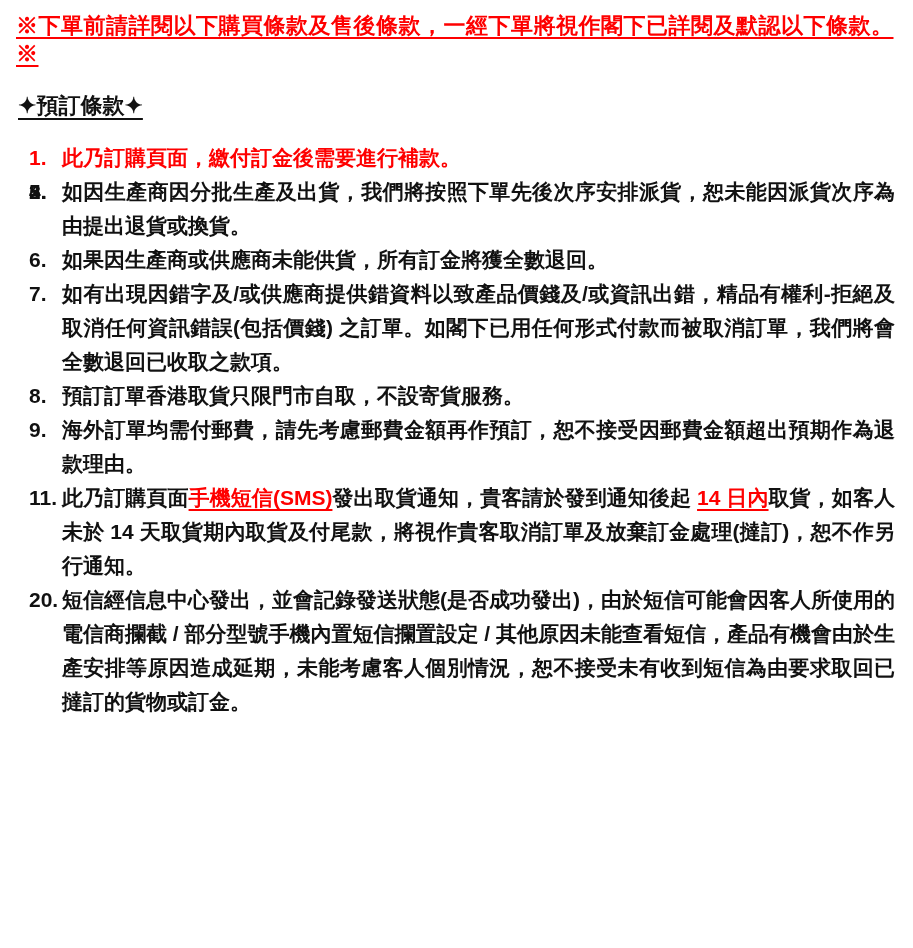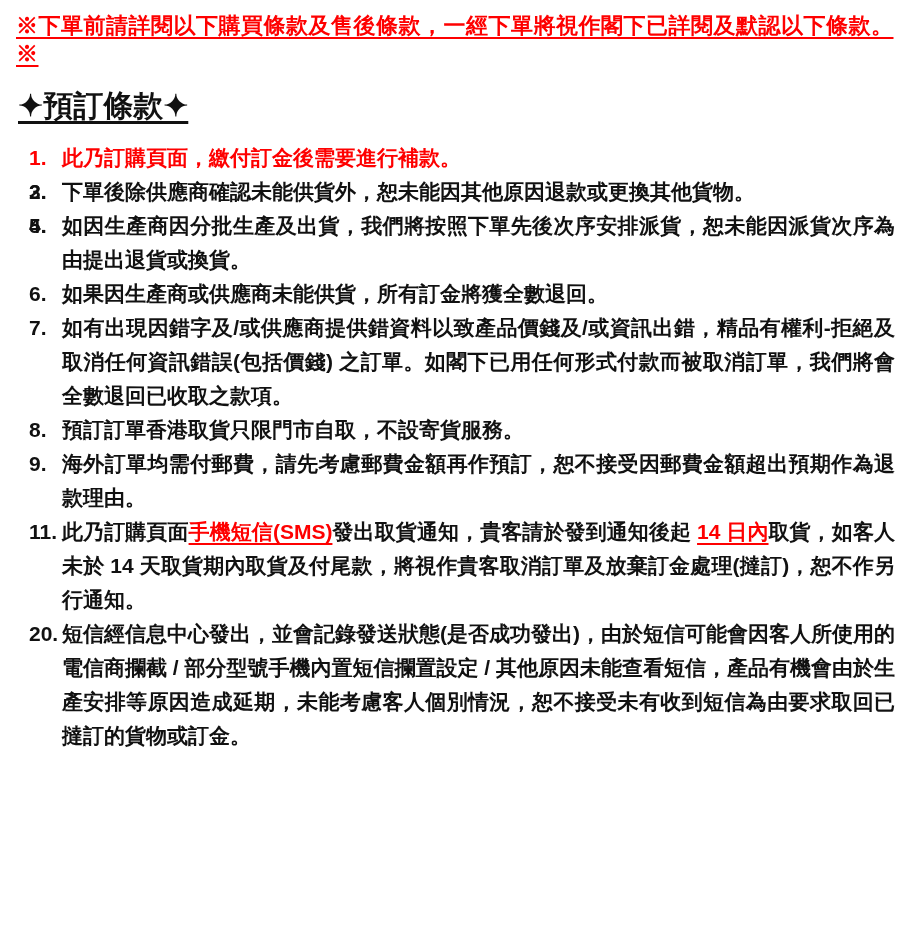--- a/index.html
+++ b/index.html
@@ -25,21 +25,21 @@
     color: var(--red);
     font-size: 22px;
     line-height: 28px;
     text-decoration: underline;
     text-underline-offset: 4px;
     margin: 4px 0 0 0;
     letter-spacing: 0.5px;
   }
   .section-title {
     color: var(--ink);
-    font-size: 30px;
+    font-size: 22px;
     line-height: 28px;
     text-decoration: underline;
     text-underline-offset: 5px;
     margin: 24px 0 12px 2px;
   }
   .terms-list {
     margin-top: 21px;
     font-size: 21px;
     line-height: 34px;
   }
@@ -64,21 +64,21 @@
 <body>
 
 <div class="doc">
   <div class="notice-header">※下單前請詳閱以下購買條款及售後條款，一經下單將視作閣下已詳閱及默認以下條款。※</div>
 
   <div class="section-title">✦預訂條款✦</div>
 
   <div class="terms-list">
       <div class="term red"><span class="num">1.</span><span><span>此乃訂購頁面，繳付訂金後需要進行補款。</span></span></div>
       <div class="term"><span class="num">2.</span></div>
-      <div class="term"><span class="num">3.</span><span><span>下單後除供應商確認未能供貨外，恕未能因其他原因退款或更換其他貨物。</span></span></div>
+      <div class="term"><span class="num">3.</span></div>
       <div class="term"><span class="num">4.</span></div>
       <div class="term"><span class="num">5.</span><span><span>如因生產商因分批生產及出貨，我們將按照下單先後次序安排派貨，恕未能因派貨次序為由提出退貨或換貨。</span></span></div>
       <div class="term"><span class="num">6.</span><span><span>如果因生產商或供應商未能供貨，所有訂金將獲全數退回。</span></span></div>
       <div class="term"><span class="num">7.</span><span><span>如有出現因錯字及/或供應商提供錯資料以致產品價錢及/或資訊出錯，精品有權利-拒絕及取消任何資訊錯誤(包括價錢) 之訂單。如閣下已用任何形式付款而被取消訂單，我們將會全數退回已收取之款項。</span></span></div>
       <div class="term"><span class="num">8.</span><span><span>預訂訂單香港取貨只限門市自取，不設寄貨服務。</span></span></div>
       <div class="term"><span class="num">9.</span><span><span>海外訂單均需付郵費，請先考慮郵費金額再作預訂，恕不接受因郵費金額超出預期作為退款理由。</span></span></div>
       <div class="term"><span class="num">11.</span><span><span>此乃訂購頁面</span><span class="red-underline">手機短信(SMS)</span><span>發出取貨通知，貴客請於發到通知後起 </span><span class="red-underline">14 日內</span><span>取貨，如客人未於 14 天取貨期內取貨及付尾款，將視作貴客取消訂單及放棄訂金處理(撻訂)，恕不作另行通知。</span></span></div>
       <div class="term"><span class="num">20.</span><span><span>短信經信息中心發出，並會記錄發送狀態(是否成功發出)，由於短信可能會因客人所使用的電信商攔截 / 部分型號手機內置短信攔置設定 / 其他原因未能查看短信，產品有機會由於生產安排等原因造成延期，未能考慮客人個別情況，恕不接受未有收到短信為由要求取回已撻訂的貨物或訂金。</span></span></div>
     </div>
 </div>

